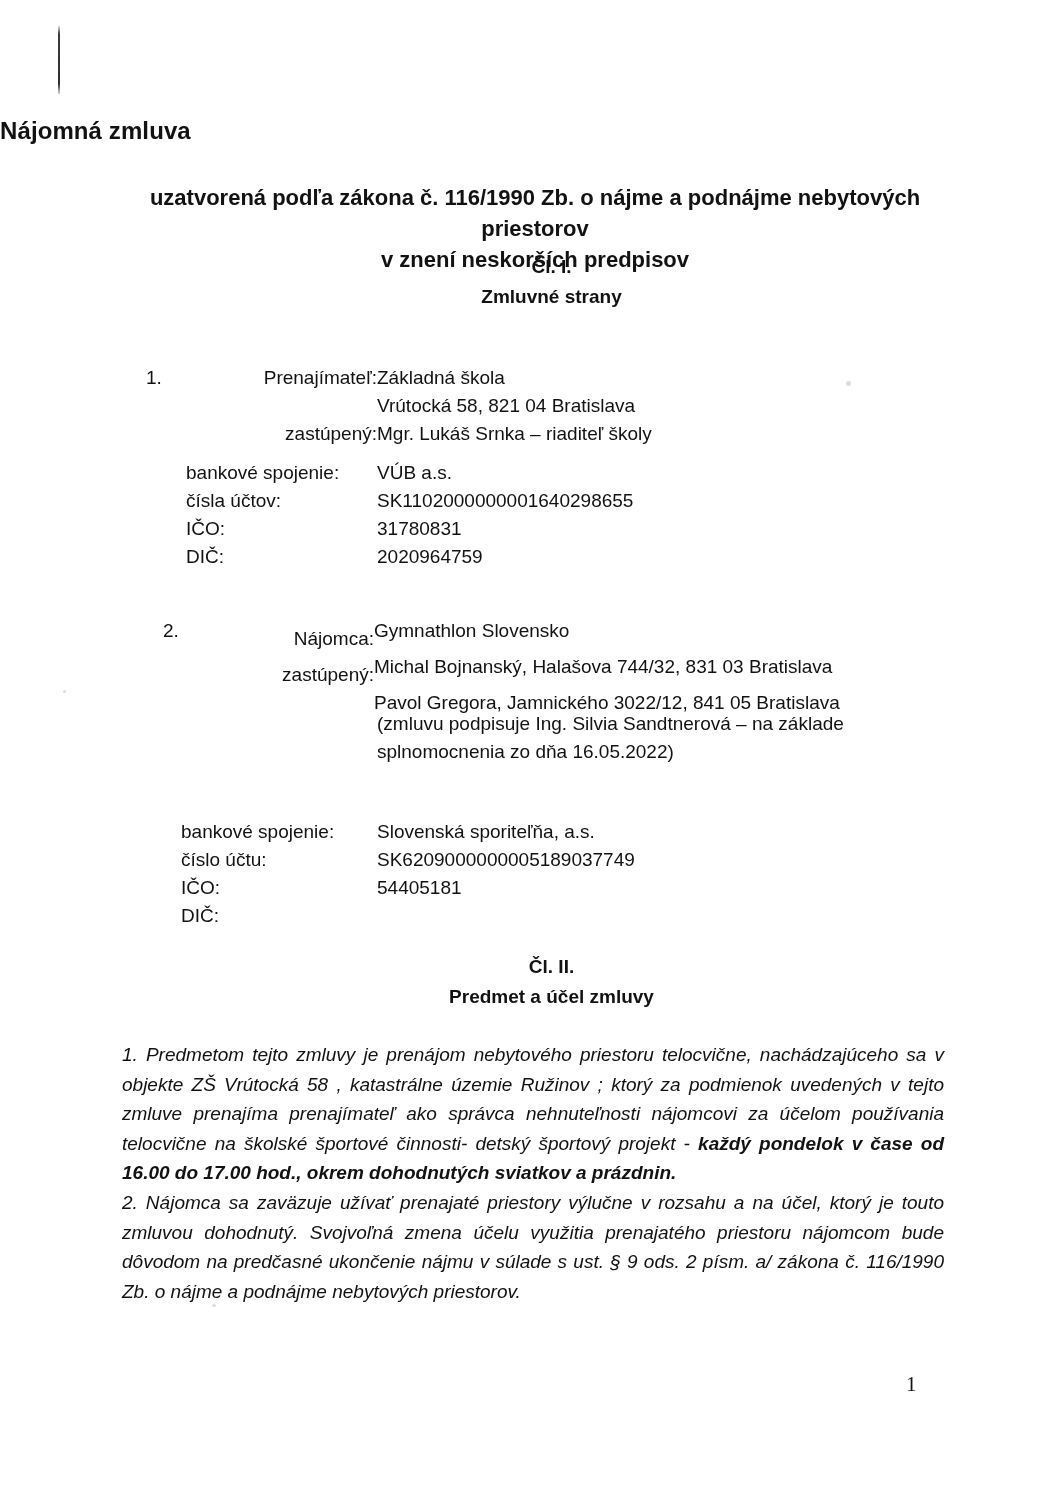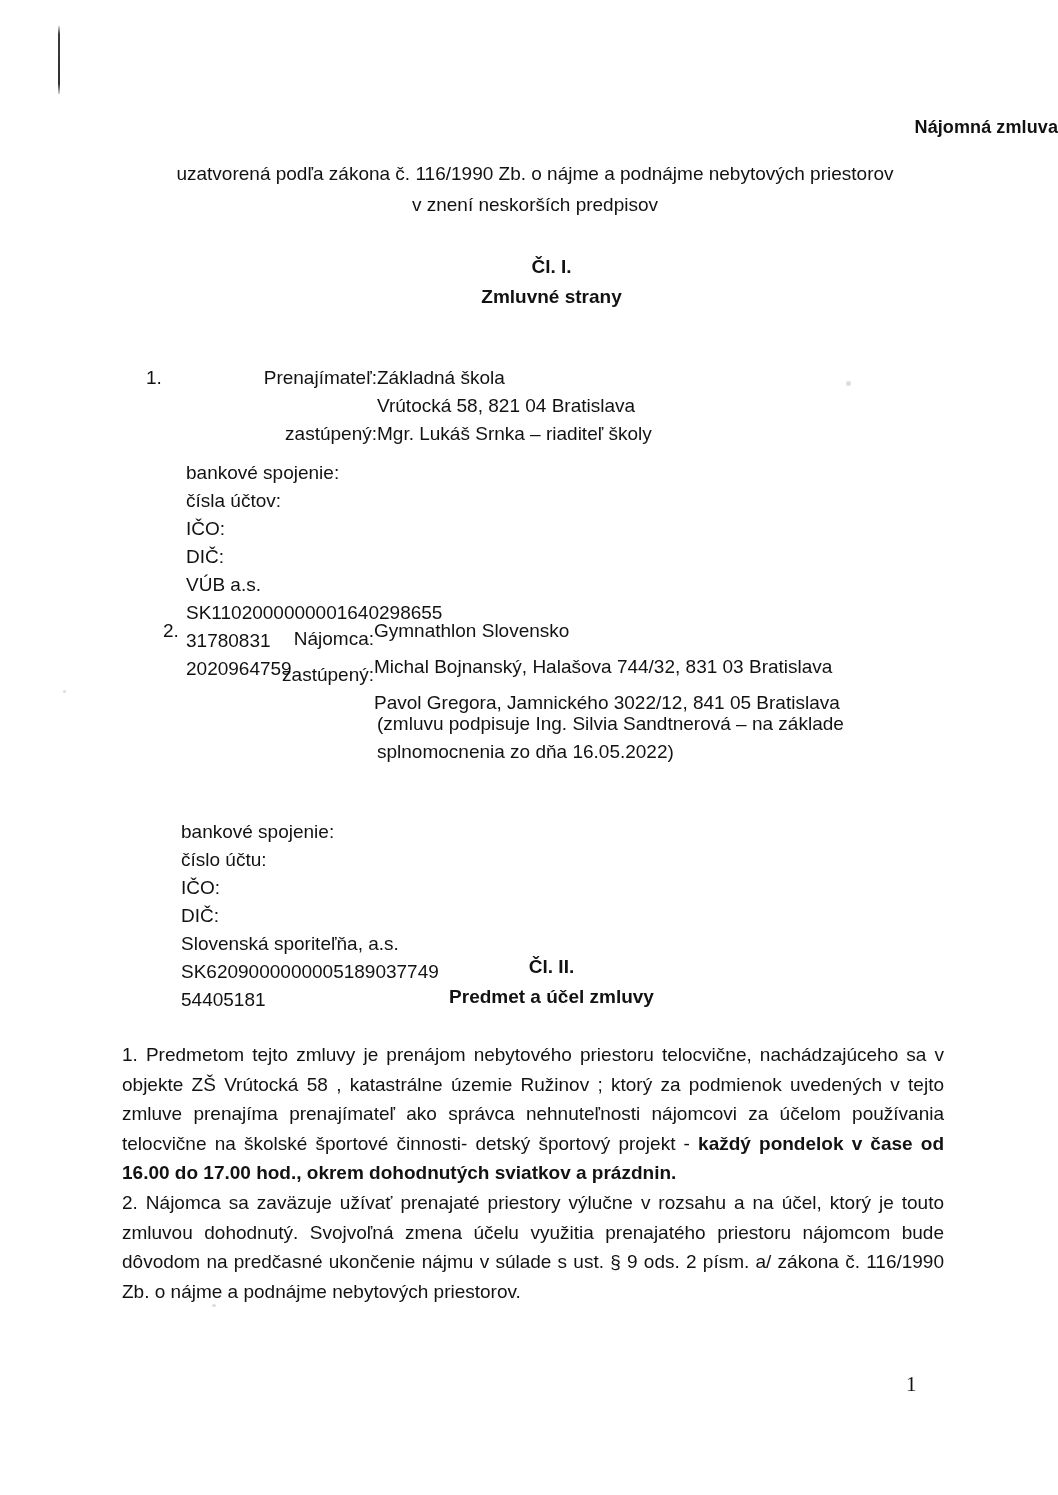--- a/index.html
+++ b/index.html
@@ -36,35 +36,35 @@
     background: rgba(120,120,120,0.25);
     border-radius: 50%;
   }
   .speck-a { left: 846px; top: 381px; width: 5px; height: 5px; }
   .speck-b { left: 212px; top: 1304px; width: 4px; height: 3px; }
   .speck-c { left: 63px; top: 690px; width: 3px; height: 3px; }
 
   
   .doc-title {
     position: absolute;
-    left: 0; right: 0;
+    left: 0; right: 12px;
     top: 117px;
-    text-align: right;
-    font-size: 18px;
+    text-align: left;
+    font-size: 24px;
     font-weight: bold;
     letter-spacing: 0.1px;
   }
   .statute-line {
     position: absolute;
     left: 140px;
     width: 790px;
-    top: 158px;
+    top: 182px;
     text-align: center;
-    font-size: 19px;
-    font-weight: normal;
+    font-size: 22px;
+    font-weight: bold;
     line-height: 31px;
   }
   .art-heading {
     position: absolute;
     left: 0; right: 0;
     text-align: center;
     font-weight: bold;
     padding-left: 45px;
   }
   .art-1 { top: 252px; font-size: 19px; line-height: 30px; }
@@ -101,21 +101,20 @@
   .value-col {
     flex: 1 1 auto;
     white-space: nowrap;
   }
 
   .bank-block {
     position: absolute;
     font-size: 19px;
     line-height: 28px;
     display: flex;
-    flex-direction: column;
   }
   .bank-1 { left: 186px; top: 459px; }
   .bank-2 { left: 181px; top: 818px; }
   .bank-block .bk-labels { width: 191px; flex: 0 0 auto; }
   .bank-2 .bk-labels { width: 196px; }
   .bank-block .bk-values { flex: 1 1 auto; white-space: nowrap; }
 
   .note-block {
     position: absolute;
     left: 377px;
@@ -126,20 +125,21 @@
 
   
   .body-par {
     position: absolute;
     left: 122px;
     width: 822px;
     font-size: 19px;
     line-height: 29.5px;
     text-align: justify;
     text-justify: inter-word;
+    font-style: italic;
   }
   .par-1 { top: 1040px; }
   .par-2 { top: 1188px; }
   .body-par b { font-weight: bold; }
 
   .page-num {
     position: absolute;
     left: 906px;
     top: 1372px;
     font-family: "Liberation Serif", serif;

